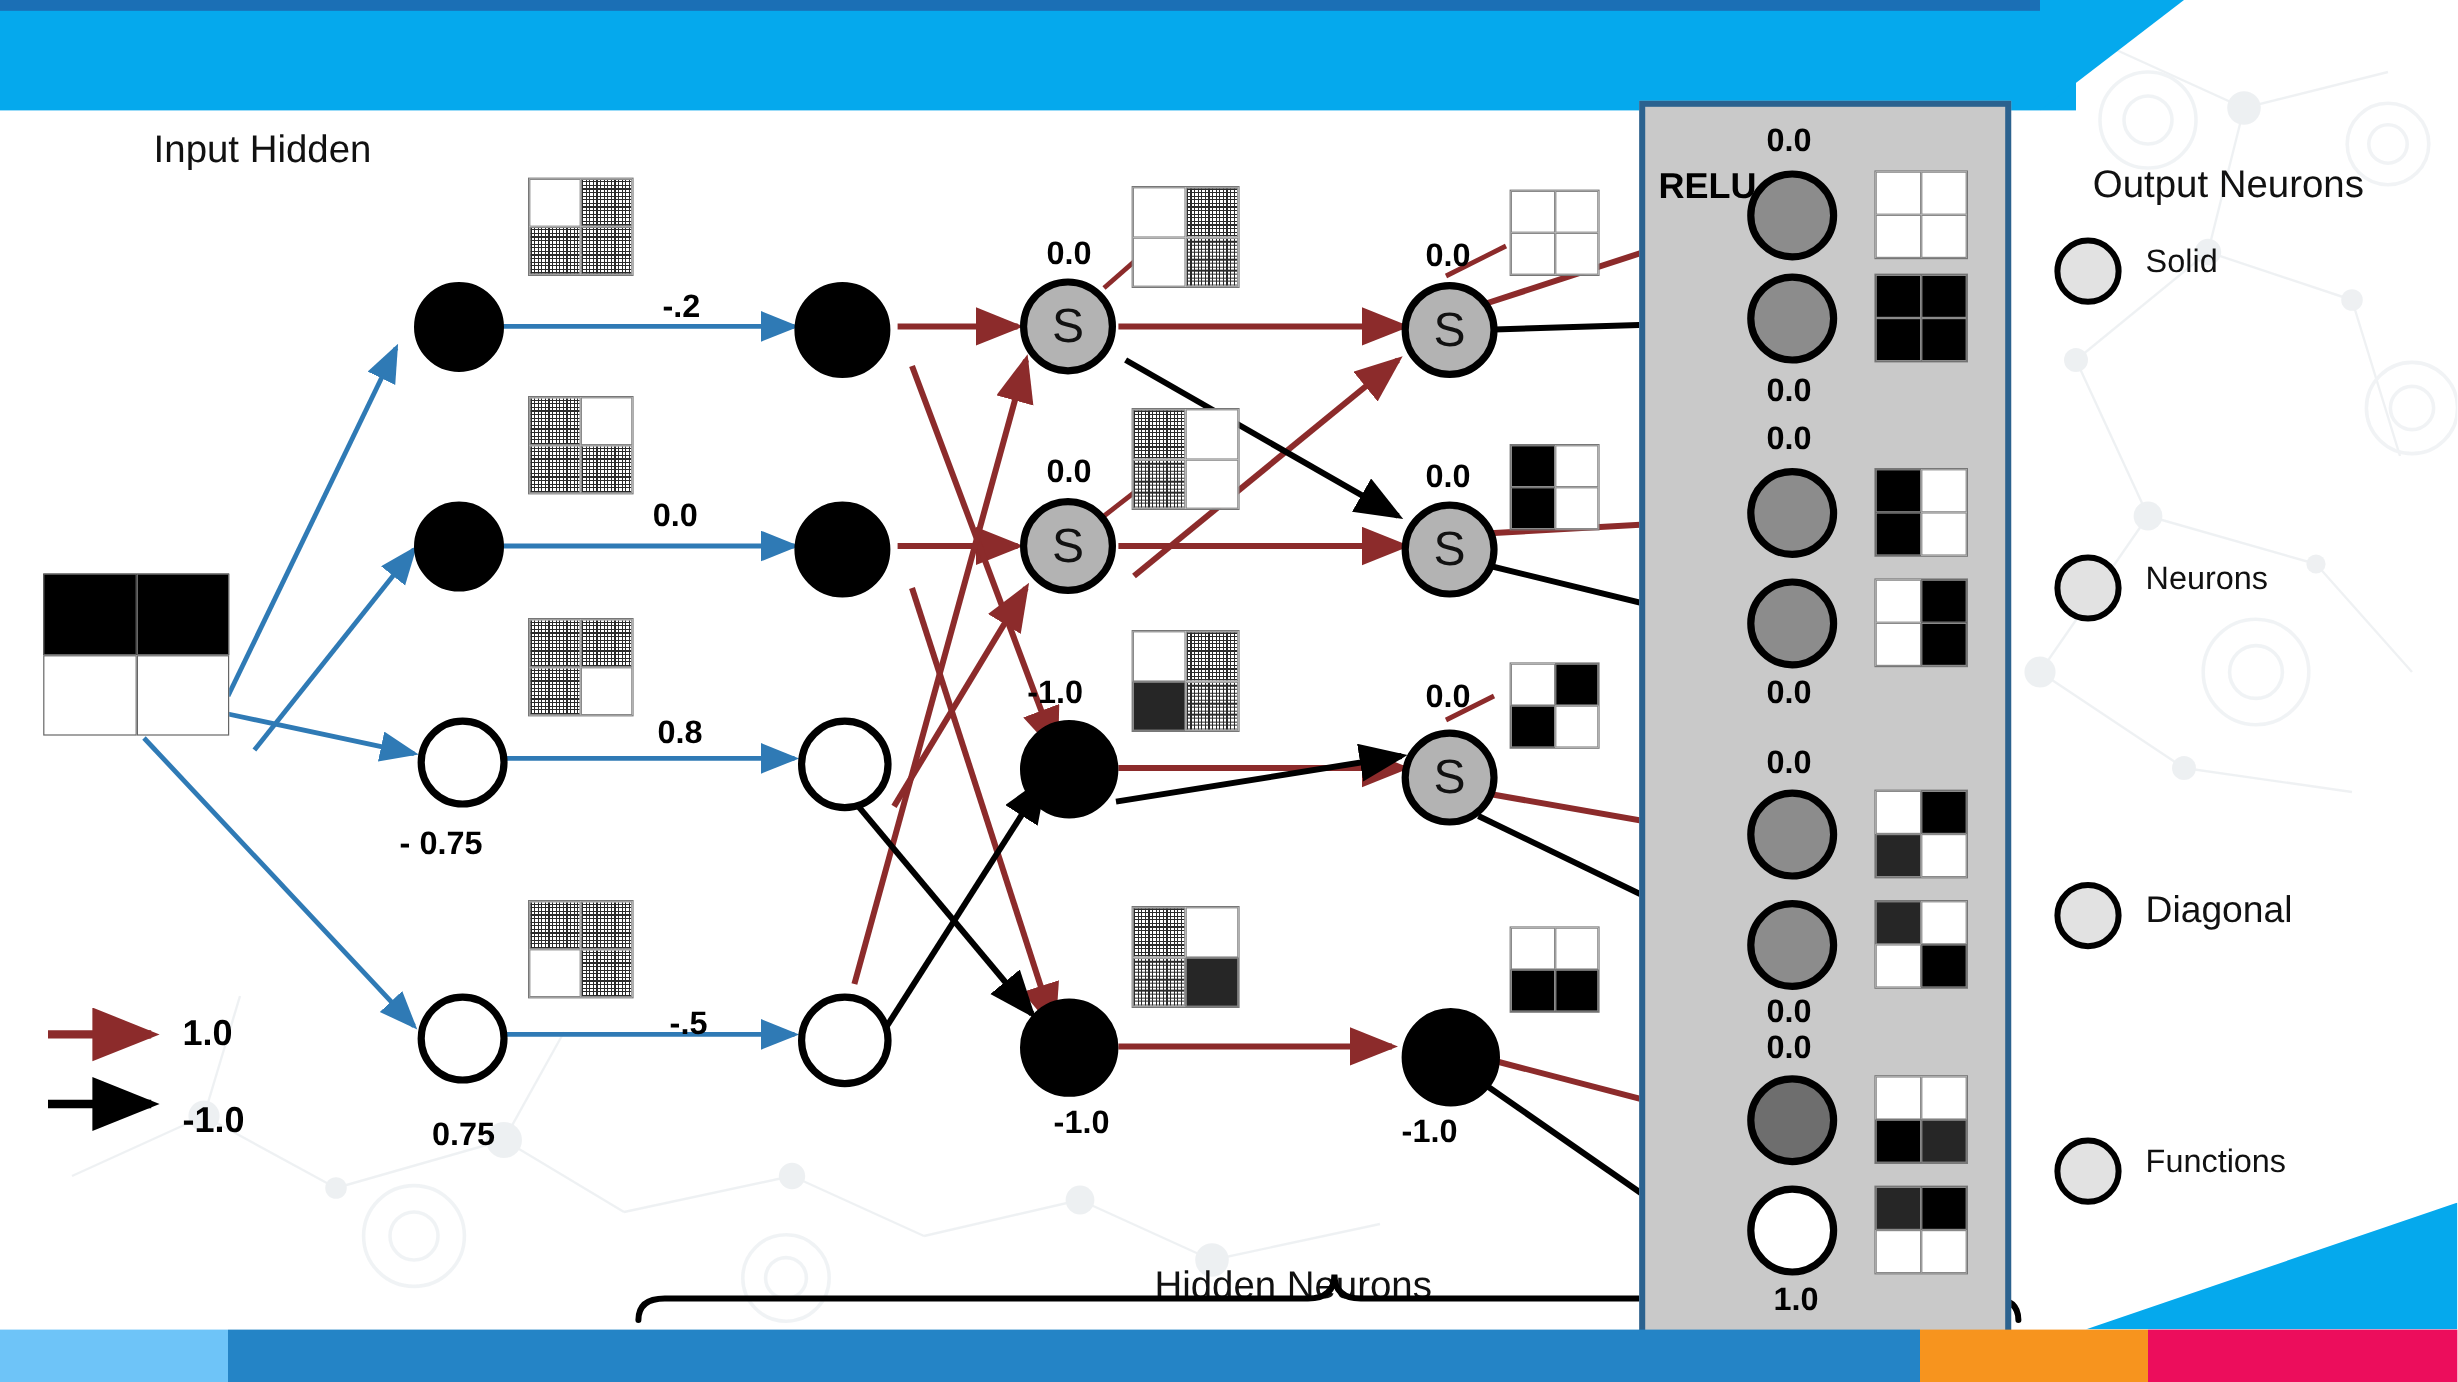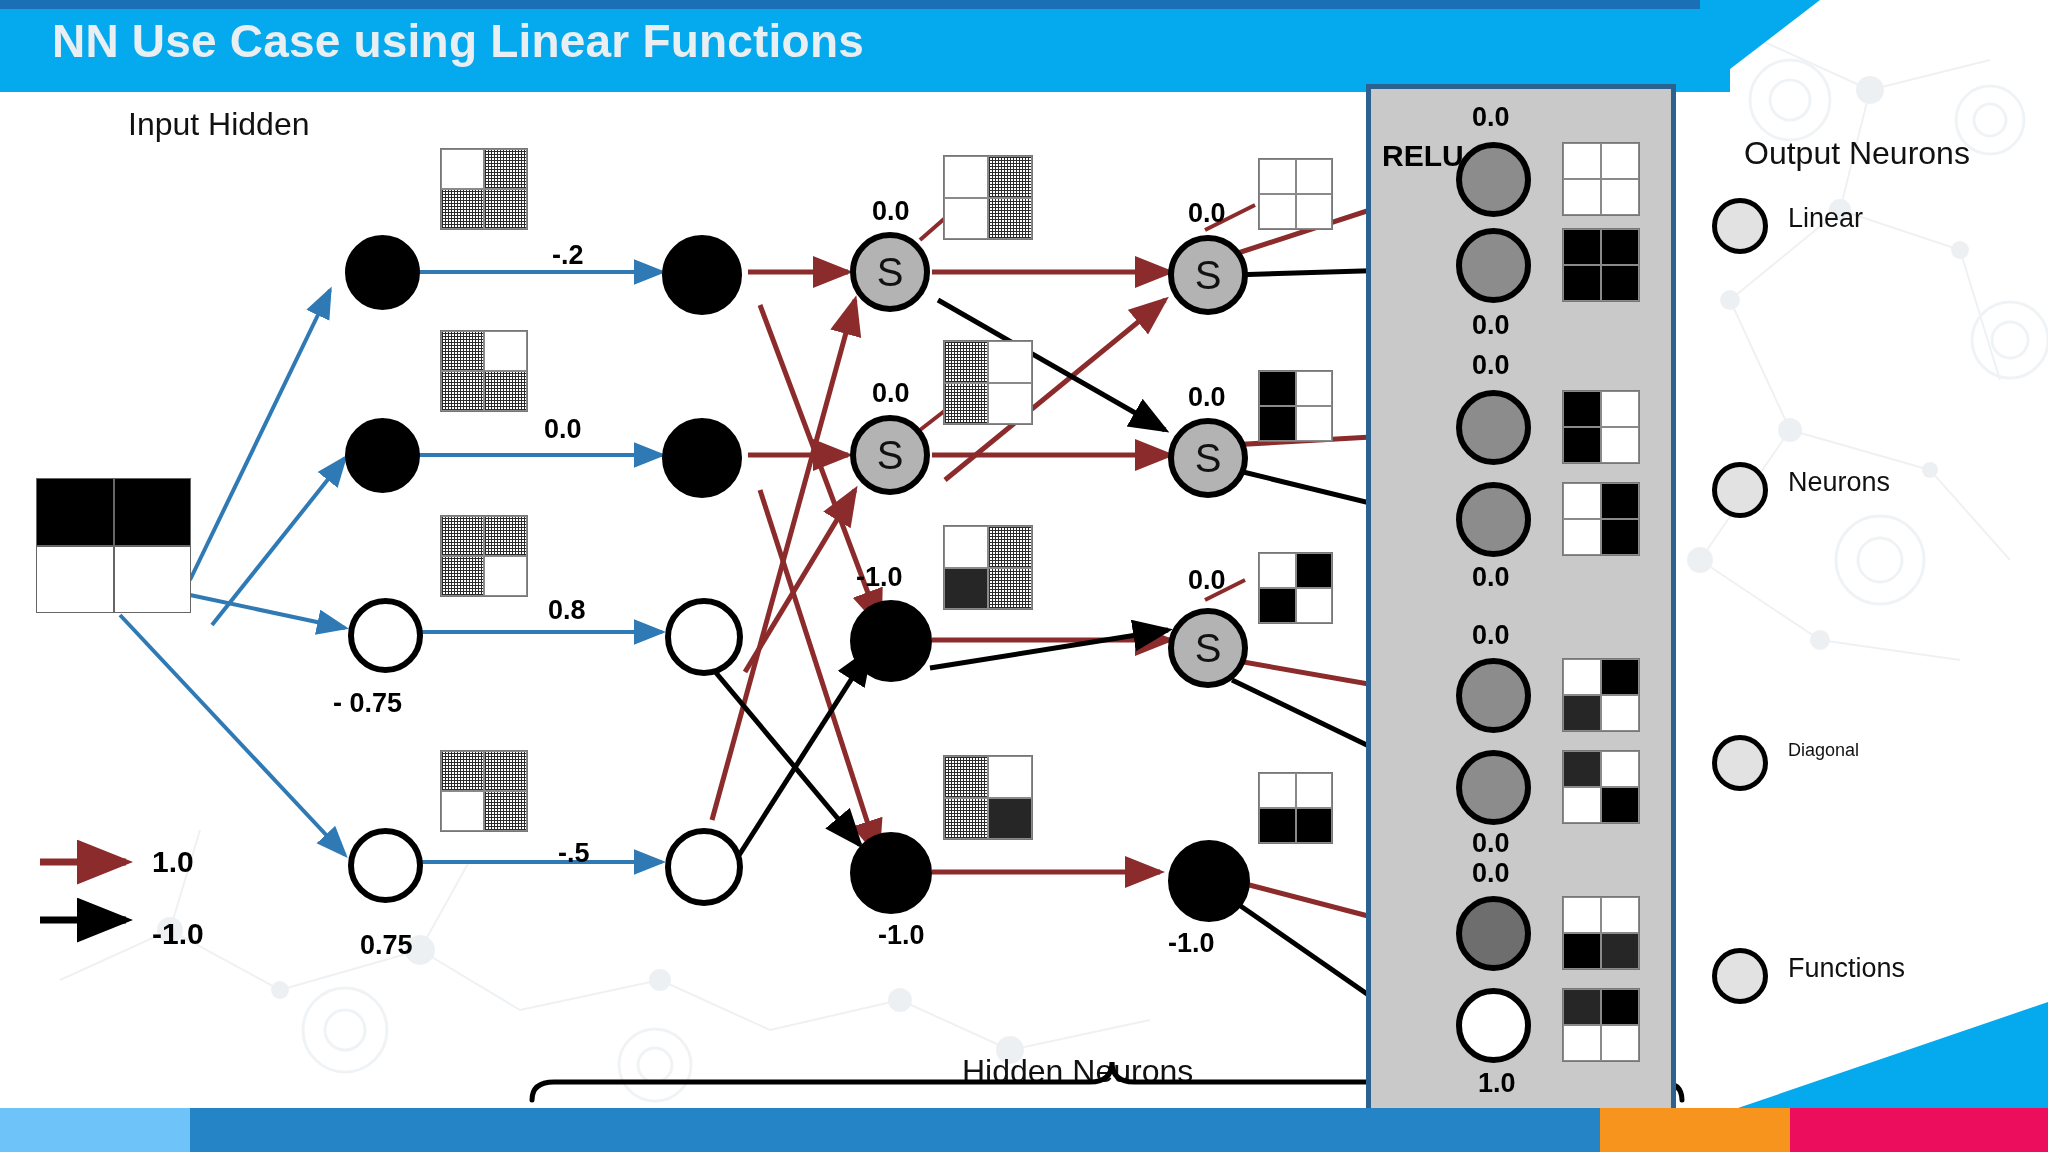--- a/index.html
+++ b/index.html
@@ -108,21 +108,20 @@
         <circle cx="345" cy="1030" r="20"></circle>
       <circle cx="655" cy="1065" r="36"></circle>
         <circle cx="655" cy="1065" r="17"></circle>
     </g>
   </svg>
 
   <div class="topbar">
     <div class="topbar-edge"></div>
   </div>
   <div class="topbar-slant"></div>
-  <div class="title">NN Use Case using Linear Functions</div>
 
   <div class="hdr" style="left:128px;top:106px;">Input Hidden</div>
   <div class="hdr" style="left:962px;top:1053px;">Hidden Neurons</div>
   <div class="hdr" style="left:1744px;top:135px;">Output Neurons</div>
 
   <svg class="edges" viewBox="0 0 2048 1152">
     <defs>
       <marker id="ar-blue" markerWidth="9" markerHeight="9" refX="7" refY="3.2" orient="auto">
         <path d="M0,0 L8,3.2 L0,6.4 z" fill="#2f7ab5"></path>
         </marker>
@@ -396,27 +395,27 @@
       <div class="cell c-d"></div>
     </div>
   <div class="grid2" style="left:1562px;top:988px;width:78px;height:74px;">
     <div class="cell c-d"></div>
       <div class="cell c-b"></div>
     <div class="cell c-w"></div>
       <div class="cell c-w"></div>
     </div>
 
   <div class="neuron n-legend" style="left:1712px;top:198px;width:56px;height:56px;"></div>
-  <div class="hdr" style="left:1788px;top:203px;font-size:27px;">Linear</div>
+  <div class="hdr" style="left:1788px;top:203px;font-size:27px;">Solid</div>
 
   <div class="neuron n-legend" style="left:1712px;top:462px;width:56px;height:56px;"></div>
   <div class="hdr" style="left:1788px;top:467px;font-size:27px;">Neurons</div>
 
   <div class="neuron n-legend" style="left:1712px;top:735px;width:56px;height:56px;"></div>
-  <div class="hdr" style="left:1788px;top:740px;font-size:18px;">Diagonal</div>
+  <div class="hdr" style="left:1788px;top:740px;font-size:31px;">Diagonal</div>
 
   <div class="neuron n-legend" style="left:1712px;top:948px;width:56px;height:56px;"></div>
   <div class="hdr" style="left:1788px;top:953px;font-size:27px;">Functions</div>
 
   <div class="bot-slant"></div>
   <div class="botbar bb1"></div>
   <div class="botbar bb2"></div>
   <div class="botbar bb3"></div>
   <div class="botbar bb4"></div>
 

